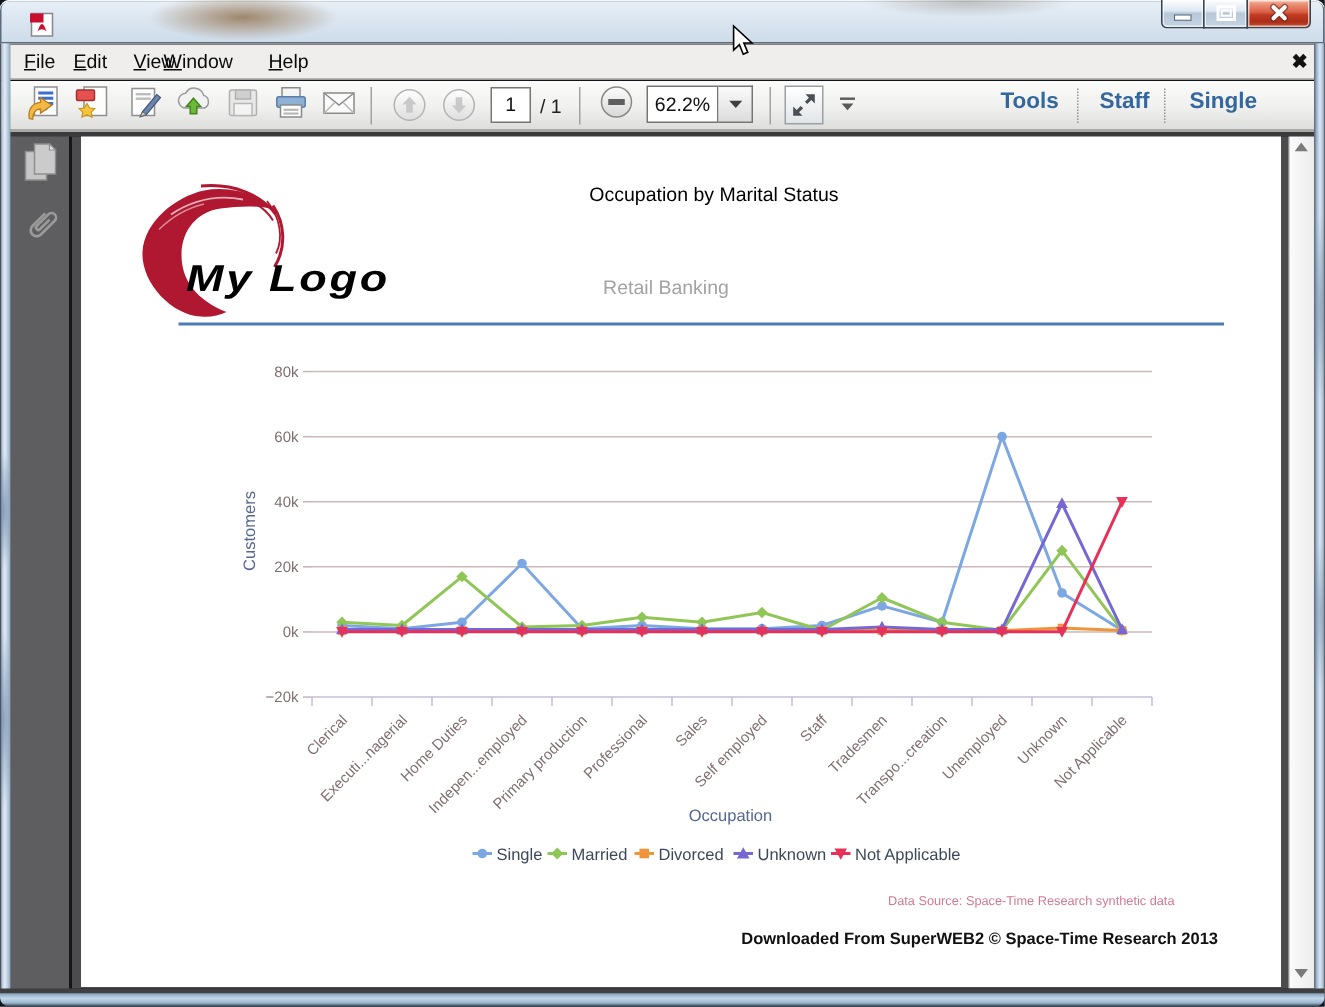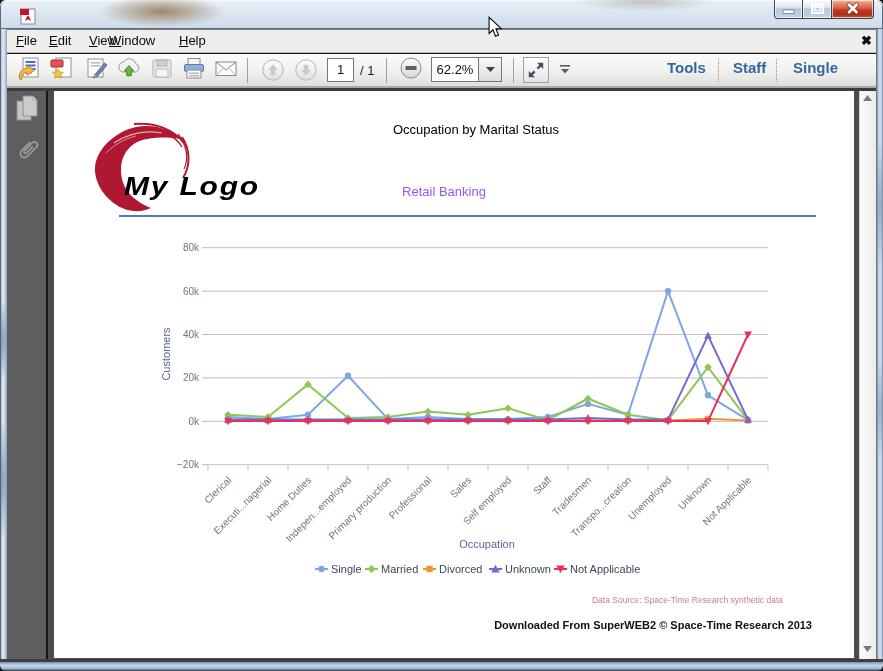--- a/index.html
+++ b/index.html
@@ -46,21 +46,21 @@
 .sarrow{position:absolute;left:863px;}
 
 #bord-l{position:absolute;left:0;top:29px;width:7px;height:633px;
  background:linear-gradient(90deg,#55637360 0%,#b7c7d8 20%,#e4edf6 45%,#b9cadd 75%,#8ba1b8 100%);}
 #bord-r{position:absolute;left:876px;top:29px;width:7px;height:633px;
  background:linear-gradient(90deg,#55636f 0%,#9db3c9 25%,#dbe7f2 55%,#b0c4d8 85%,#6a7f95 100%);}
 #bord-b{position:absolute;left:0;top:659px;width:883px;height:12px;border-radius:0 0 6px 6px;
  background:linear-gradient(180deg,#3f3f41 0%,#3f3f41 22%,#8ba6c1 30%,#c3d8ea 55%,#9cb6cf 80%,#2c3b4c 100%);}
 
 #pg-title{position:absolute;left:351px;top:122px;width:170px;text-align:center;font-size:13px;color:#000;margin-left:40px;}
-#pg-sub{position:absolute;left:394px;top:184px;width:100px;text-align:center;font-size:13px;color:#8b5cf6;}
+#pg-sub{position:absolute;left:394px;top:184px;width:100px;text-align:center;font-size:13px;color:#a3a3a3;}
 #pg-hr{position:absolute;left:119px;top:215px;width:697px;height:2px;background:#4d7cb8;}
 .logosvg{position:absolute;left:84px;top:121px;}
 #logotxt{position:absolute;left:124px;top:172px;font-size:25px;font-weight:bold;font-style:italic;color:#000;letter-spacing:1.5px;transform:scaleX(1.2);transform-origin:0 0;line-height:29px;}
 .chartsvg{position:absolute;left:54px;top:91px;}
 
 #cursor{position:absolute;left:488px;top:16px;}
 </style></head>
 <body>
 <div id="win">
 <div id="titlebar">

